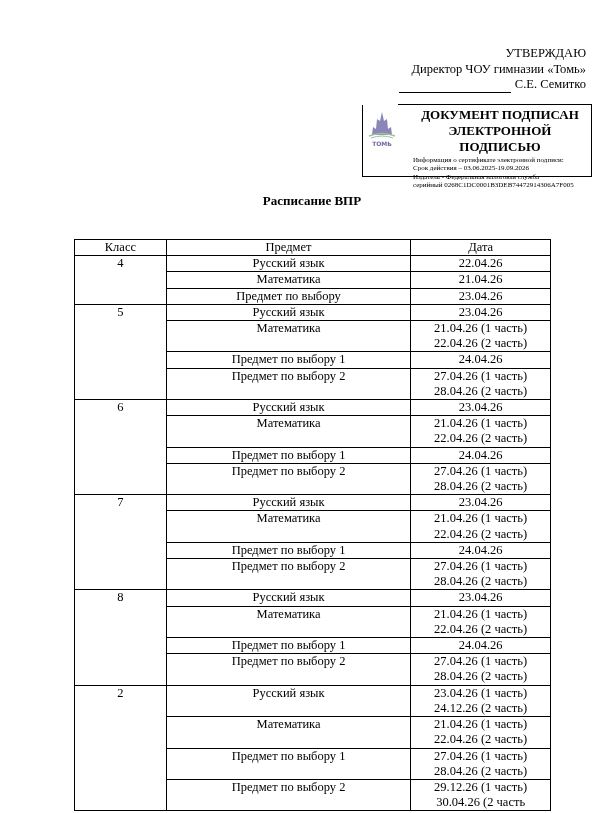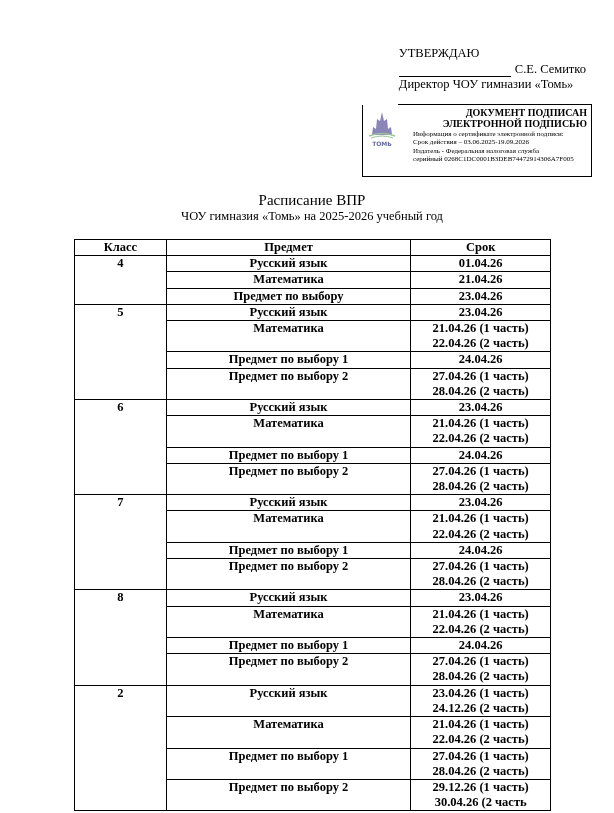--- a/index.html
+++ b/index.html
@@ -1,39 +1,39 @@
 <!DOCTYPE html>
 <html><head>
 <meta charset="utf-8">
 <style>
   html, body { margin: 0; padding: 0; background: #ffffff; }
   body { width: 614px; height: 813px; position: relative; overflow: hidden;
          font-family: "Liberation Serif", "DejaVu Serif", serif; color: #000; }
-  .approve { position: absolute; right: 28px; top: 46px; font-size: 12.5px; line-height: 15.5px; }
+  .approve { position: absolute; right: 28px; top: 46px; text-align: right; font-size: 12.5px; line-height: 15.5px; }
   .approve .sign-line { display: inline-block; width: 112px; border-bottom: 1px solid #000; vertical-align: bottom; margin-right: 4px; height: 11px; }
   .stamp { position: absolute; left: 362px; top: 105px; width: 230px; height: 72px; box-sizing: border-box;
            border-left: 1px solid #000; border-bottom: 1px solid #000; border-right: 1px solid #000; }
   .stamp .topline { position: absolute; left: 35px; right: -1px; top: -1px; border-top: 1px solid #000; }
   .stamp .logo { position: absolute; left: 4px; top: 4px; width: 30px; height: 40px; }
   .stamp .text { position: absolute; left: 50px; top: 2px; right: 4px; font-size: 7px; line-height: 8.4px; }
-  .stamp .title { font-weight: bold; text-align: right; font-size: 10px; line-height: 11px; margin-bottom: 1px; }
+  .stamp .title { font-weight: bold; text-align: center; font-size: 13px; line-height: 16px; margin-bottom: 1px; }
   .heading { position: absolute; left: 74px; width: 476px; top: 192px; text-align: center; }
-  .heading .h1 { font-weight: normal; font-size: 15px; line-height: 17px; }
+  .heading .h1 { font-weight: bold; font-size: 13px; line-height: 17px; }
   .heading .h2 { font-size: 12.5px; line-height: 14px; }
   table.sched { position: absolute; left: 74px; top: 239px; width: 477px; border-collapse: collapse; font-size: 12.5px; }
-  table.sched td, table.sched th { border: 1px solid #000; padding: 0; text-align: center; vertical-align: top; line-height: 15.2px; font-weight: bold; }
+  table.sched td, table.sched th { border: 1px solid #000; padding: 0; text-align: center; vertical-align: top; line-height: 15.2px; font-weight: normal; }
   col.c1 { width: 92px; } col.c2 { width: 245px; } col.c3 { width: 140px; }
 </style>
 </head>
 <body>
 
 <div class="approve">
   <div>УТВЕРЖДАЮ</div>
+  <div>Директор ЧОУ гимназии «Томь»</div>
   <div><span class="sign-line"></span><span>С.Е. Семитко</span></div>
-  <div>Директор ЧОУ гимназии «Томь»</div>
 </div>
 
 <div class="stamp">
   <div class="topline"></div>
   <div class="logo">
     <svg width="30" height="40" viewBox="0 0 30 40">
       <path d="M15 3 L17 12 L20 10 L21 20 L24 18 L25 26 L5 26 L6 18 L9 20 L10 10 L13 12 Z" fill="#8a86b8"></path>
       <path d="M2 27 Q15 22 28 27" stroke="#9cc49a" stroke-width="1.5" fill="none"></path>
       <path d="M4 29 Q15 25 26 29" stroke="#9cc49a" stroke-width="1" fill="none"></path>
       <text x="15" y="37" font-size="6" text-anchor="middle" fill="#6a6aa0" font-family="DejaVu Sans, sans-serif" font-weight="bold">ТОМЬ</text>
@@ -43,42 +43,41 @@
     <div class="title">ДОКУМЕНТ ПОДПИСАН  ЭЛЕКТРОННОЙ ПОДПИСЬЮ</div>
     <div>Информация о сертификате электронной подписи:</div>
     <div>Срок действия – 03.06.2025-19.09.2026</div>
     <div>Издатель - Федеральная налоговая служба</div>
     <div>серийный  0268C1DC0001B3DEB74472914306A7F005</div>
   </div>
 </div>
 
 <div class="heading">
   <div class="h1">Расписание ВПР</div>
-  <div class="h2">ЧОУ гимназия «Томь» на 2025-2026 учебный год</div>
 </div>
 
 <table class="sched" id="sched">
   <colgroup>
       <col class="c1">
       <col class="c2">
       <col class="c3">
     </colgroup>
   <thead>
     <tr>
       <th>Класс</th>
       <th>Предмет</th>
-      <th>Срок</th>
+      <th>Дата</th>
     </tr>
   </thead>
   <tbody id="sched-body">
       <tr>
         <td rowspan="3">4</td>
         <td>Русский язык</td>
         <td>
-          <div>01.04.26</div>
+          <div>22.04.26</div>
         </td>
       </tr>
       <tr>
         <td>Математика</td>
         <td>
           <div>21.04.26</div>
         </td>
       </tr>
       <tr>
         <td>Предмет по выбору</td>

